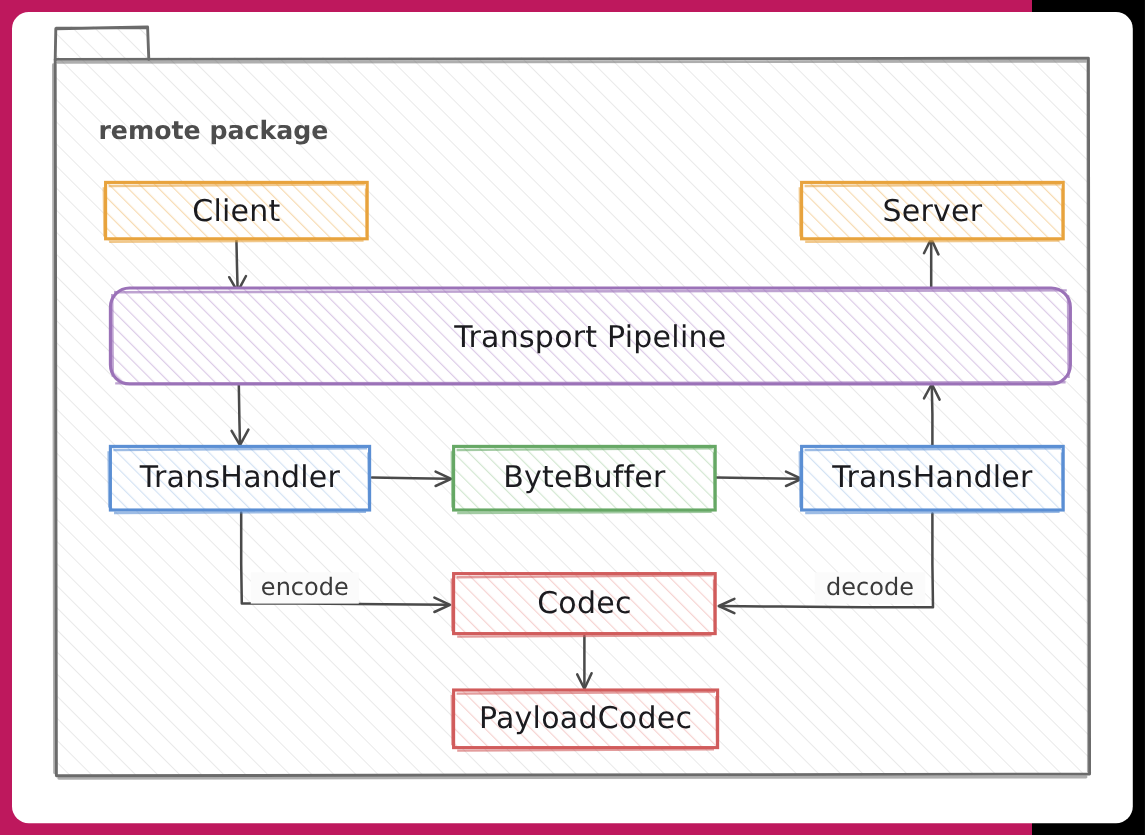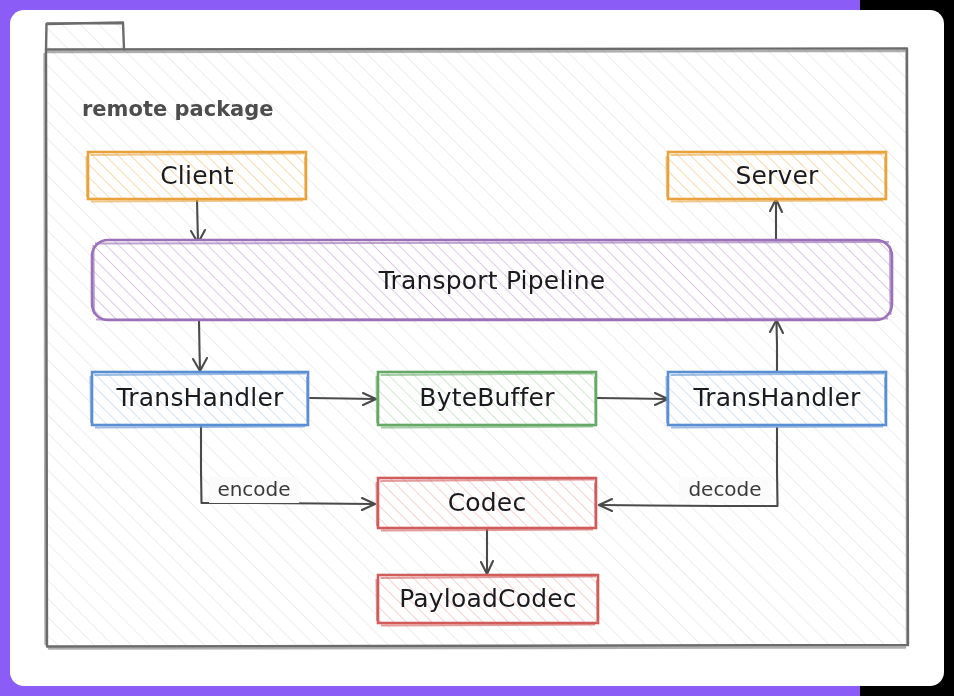--- a/index.html
+++ b/index.html
@@ -8,21 +8,21 @@
     background: #000000;
     width: 954px;
     height: 696px;
     overflow: hidden;
     font-family: "DejaVu Sans", sans-serif;
   }
   #canvas-root {
     position: relative;
     width: 860px;
     height: 696px;
-    background: #8b5cf6;
+    background: #be185d;
   }
   .paper {
     position: absolute;
     left: 10px;
     top: 10px;
     width: 934px;
     height: 676px;
     background: #ffffff;
     border-radius: 14px;
     overflow: hidden;

